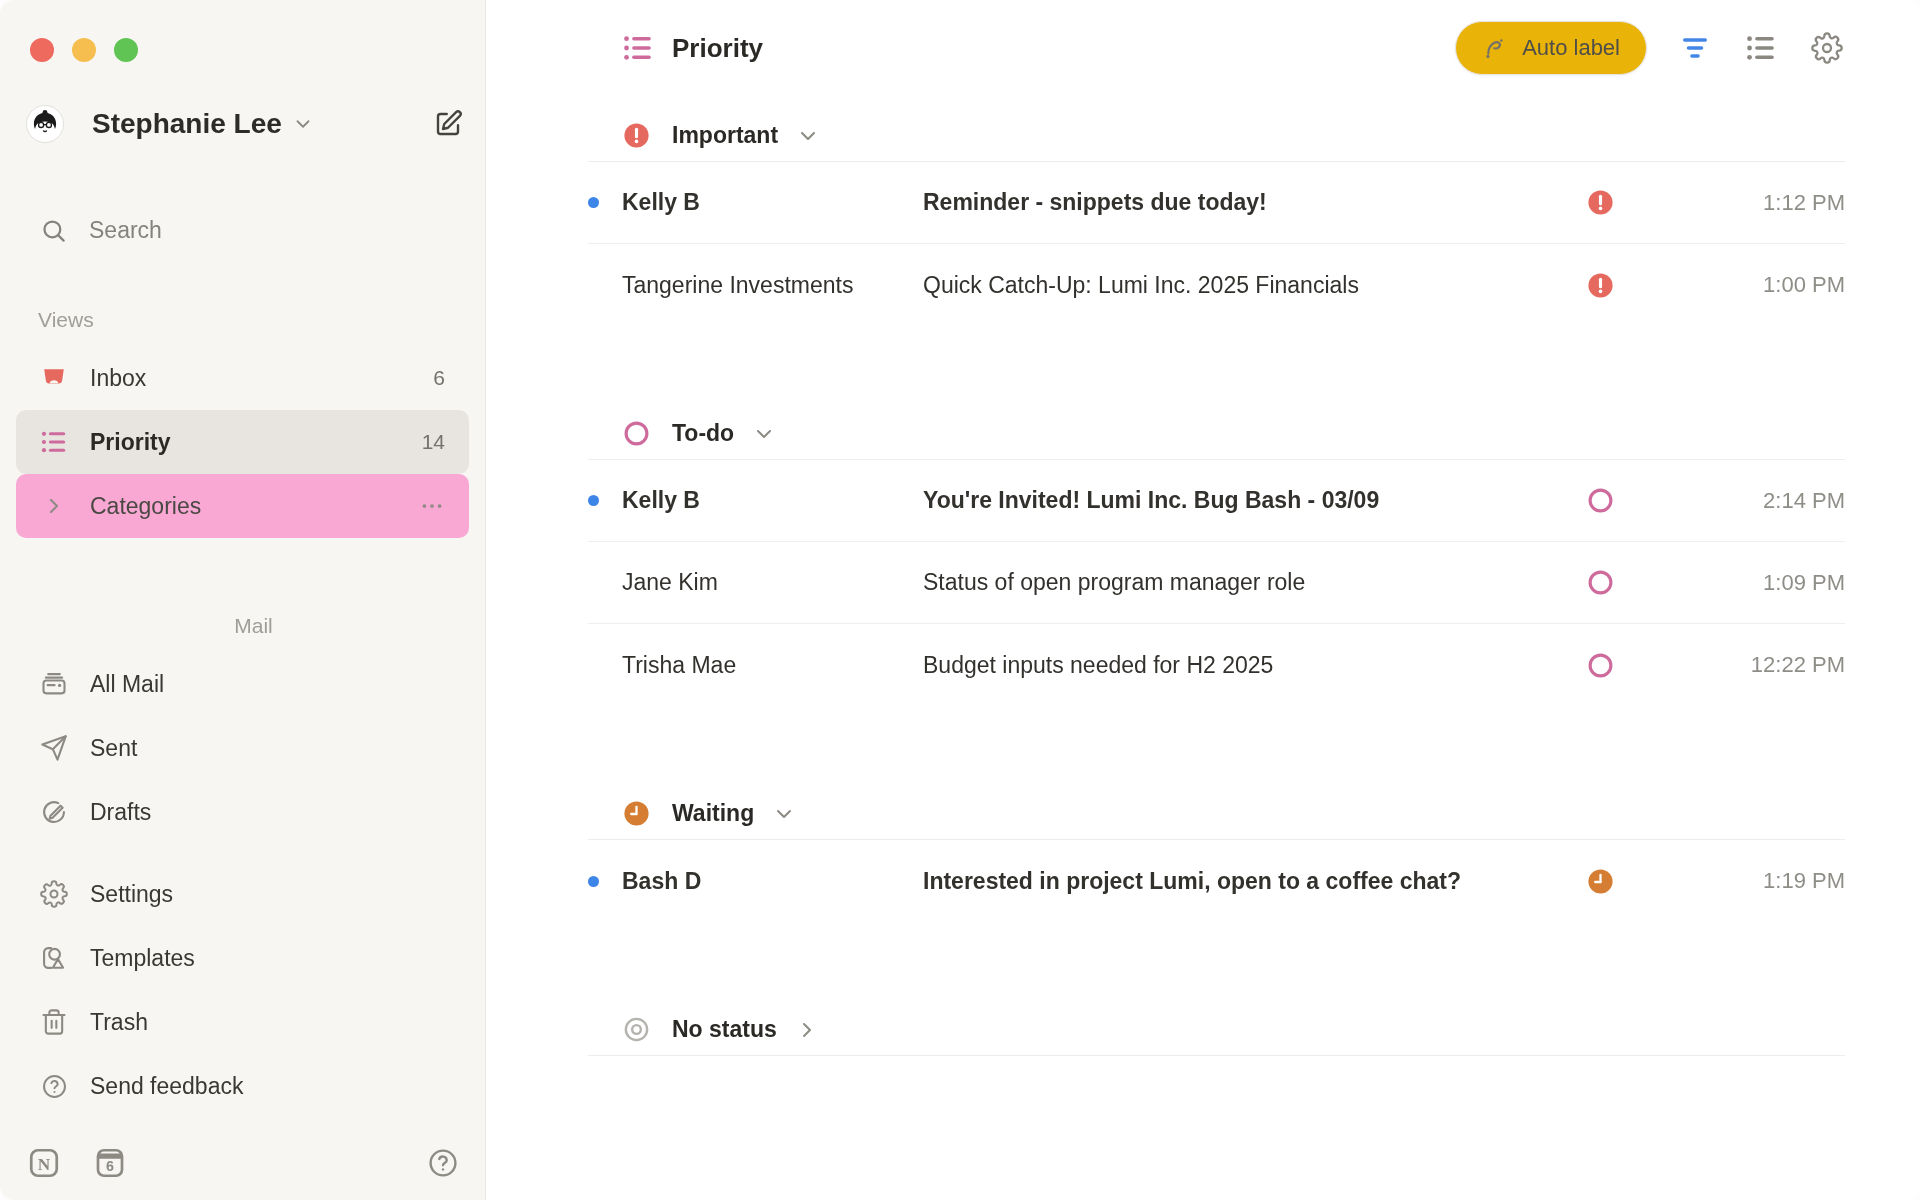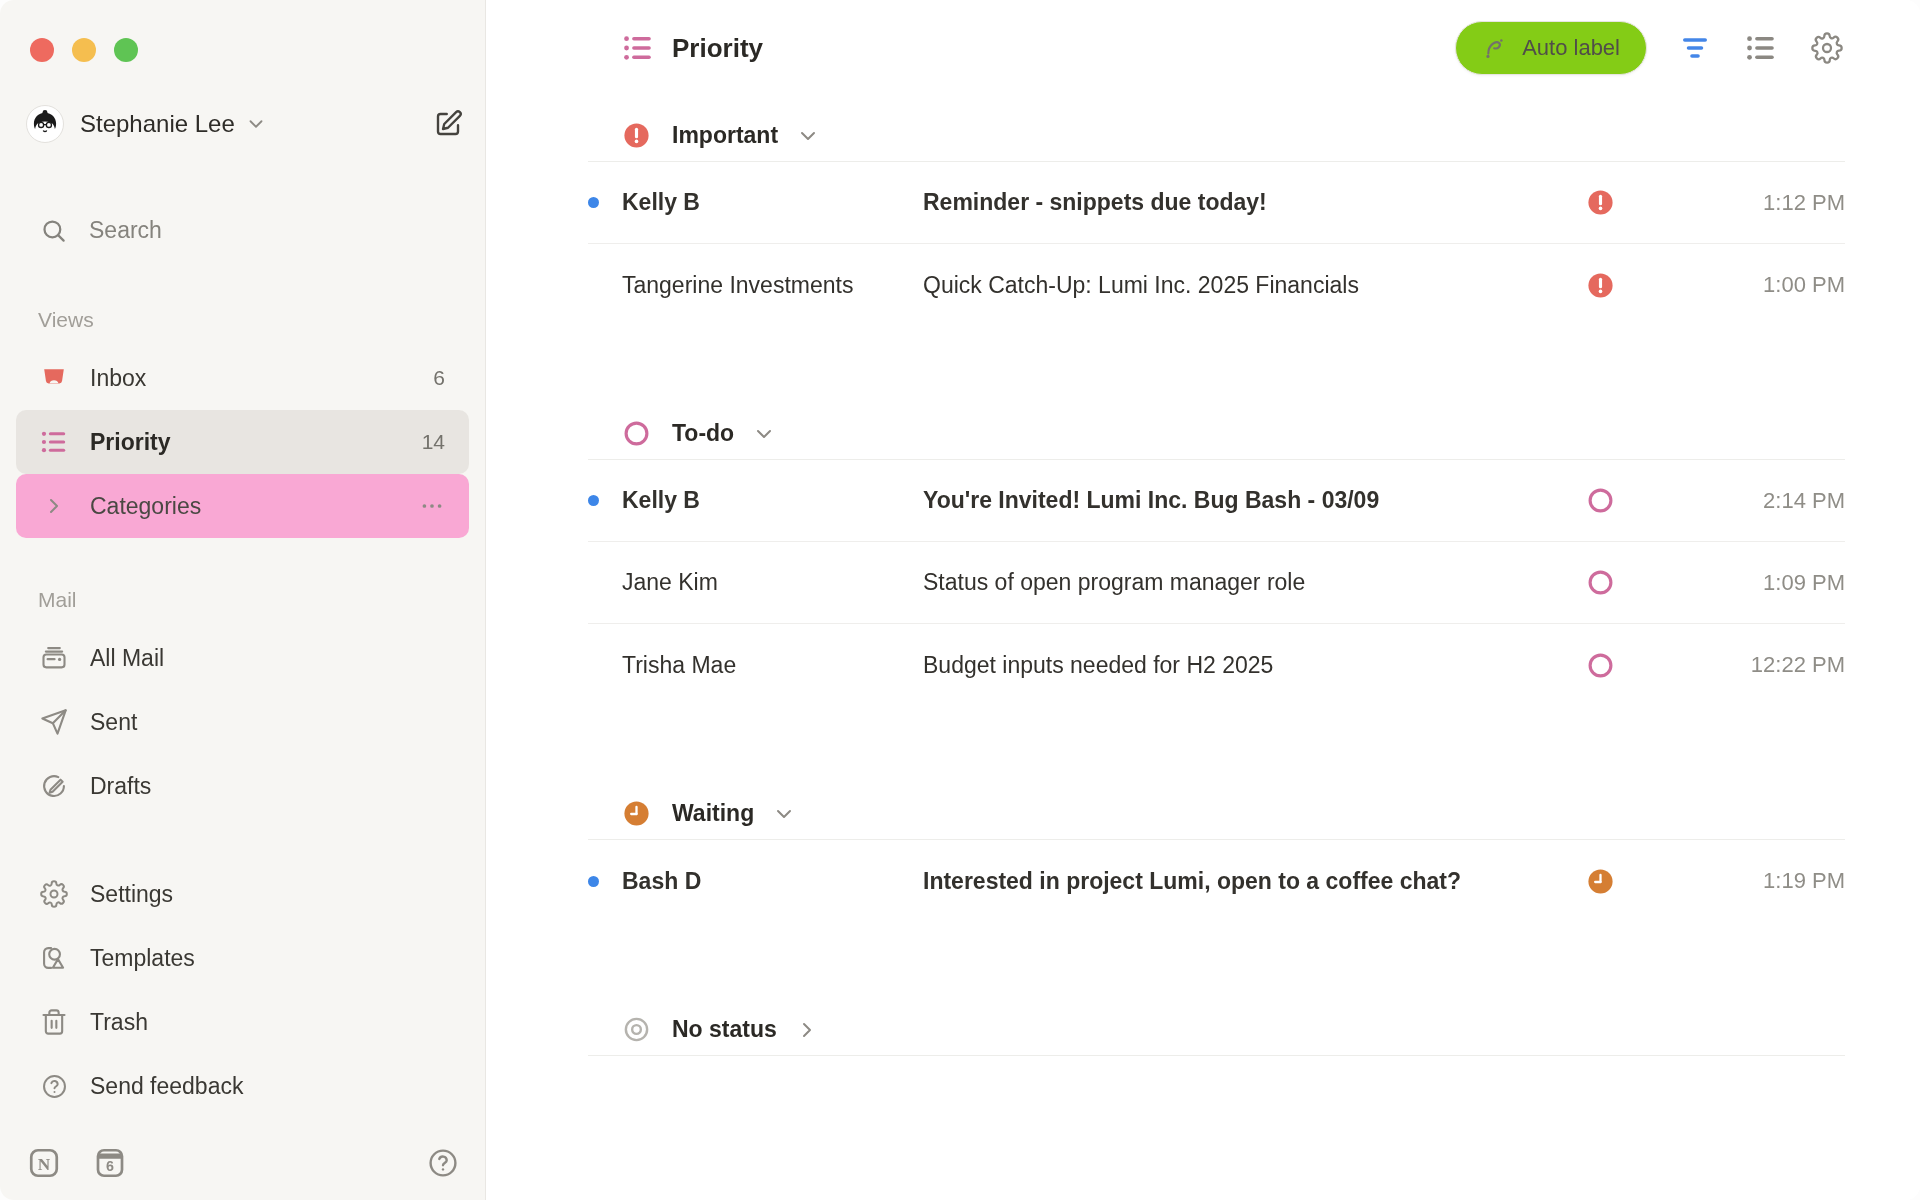--- a/index.html
+++ b/index.html
@@ -11,29 +11,29 @@
   
   .sidebar { width:486px; flex:none; background:#f7f6f3; border-right:1px solid #e9e7e3;
              display:flex; flex-direction:column; padding:0 16px; }
   .traffic { display:flex; gap:18px; padding:38px 0 0 14px; }
   .traffic span { width:24px; height:24px; border-radius:50%; display:block; }
   .t-red { background:#ee6a5f; } .t-yellow { background:#f5be4f; } .t-green { background:#5fc454; }
 
   .profile { display:flex; align-items:center; margin-top:40px; padding-left:10px; height:44px; }
   .avatar { width:38px; height:38px; border-radius:50%; background:#fff; border:1px solid #e3e1dd;
             display:flex; align-items:center; justify-content:center; overflow:hidden; flex:none; }
-  .profile-name { font-size:24px; font-weight:400; margin-left:16px; color:#2e2c28; }
+  .profile-name { font-size:28px; font-weight:700; margin-left:28px; color:#2e2c28; }
   .profile .chev { margin-left:10px; color:#8d8a84; }
   .compose-btn { margin-left:auto; margin-right:6px; color:#45433e; display:flex; }
 
   .search-row { display:flex; align-items:center; margin-top:64px; padding-left:24px; height:40px; color:#85837d; }
   .search-row .label { font-size:23px; margin-left:22px; }
 
   .side-label { font-size:21px; font-weight:500; color:#a19e98; margin:58px 0 14px 22px; }
-  .side-label.mail { margin-top:50px; }
+  .side-label.mail { margin-top:76px;text-align:center; }
 
   .nav-item { display:flex; align-items:center; height:64px; border-radius:10px;
               padding:0 24px; font-size:23px; color:#3a3833; cursor:default; }
   .nav-item .icon { width:28px; height:28px; flex:none; display:flex; align-items:center; justify-content:center; }
   .nav-item .label { margin-left:22px; }
   .nav-item .count { margin-left:auto; font-size:21px; color:#74726c; }
   .nav-item.selected { background:#e8e5e1; }
   .nav-item.selected .label { font-weight:700; color:#2b2925; }
   .nav-item.subtle { background:#f9a8d4; color:#4a4843; }
   .icon-gray { color:#8d8a84; }
@@ -41,21 +41,21 @@
 
   .bottom-bar { display:flex; align-items:center; margin-top:26px; padding:0 10px 18px 10px; height:56px; color:#8d8a84; }
   .bottom-bar .gap { width:30px; }
 
   
   .main { flex:1; background:#fff; padding:0 75px 0 102px; display:flex; flex-direction:column; }
   .main-header { height:96px; display:flex; align-items:center; flex:none; }
   .title-wrap { display:flex; align-items:center; padding-left:34px; }
   .page-title { font-size:26px; font-weight:700; color:#2b2925; margin-left:18px; }
   .controls { margin-left:auto; display:flex; align-items:center; gap:30px; }
-  .pill-btn { height:54px; border-radius:27px; border:1px solid #e7e5e1; background:#84cc16;
+  .pill-btn { height:54px; border-radius:27px; border:1px solid #e7e5e1; background:#eab308;
               box-shadow:0 1px 3px rgba(0,0,0,.05); display:flex; align-items:center; gap:13px;
               padding:0 26px; font-size:22px; font-weight:500; color:#504e49; }
   .icon-btn { width:36px; height:36px; display:flex; align-items:center; justify-content:center; color:#8b8882; }
   .icon-btn.blue { color:#4486e8; }
 
   .section { margin-bottom:82px; }
   .section.first { margin-top:14px; }
   .section-header { height:52px; display:flex; align-items:center; padding-left:34px; border-bottom:1px solid #ededea; }
   .section-header .s-label { font-size:23px; font-weight:700; color:#2b2925; margin-left:21px; }
   .section-header .chev { margin-left:18px; color:#8d8a84; display:flex; }

